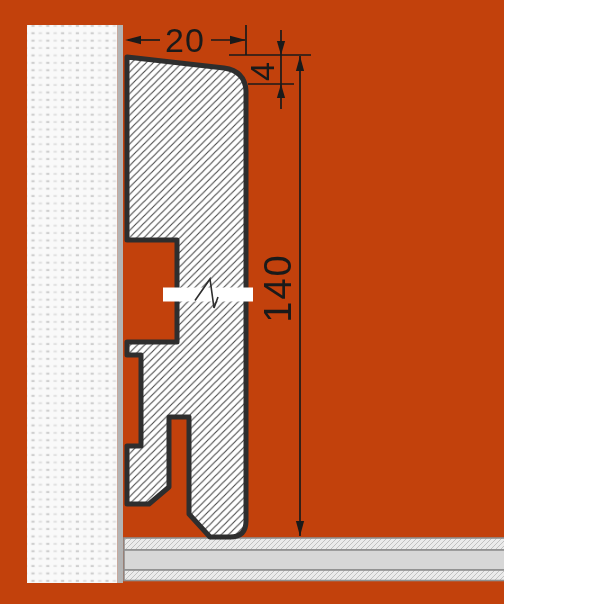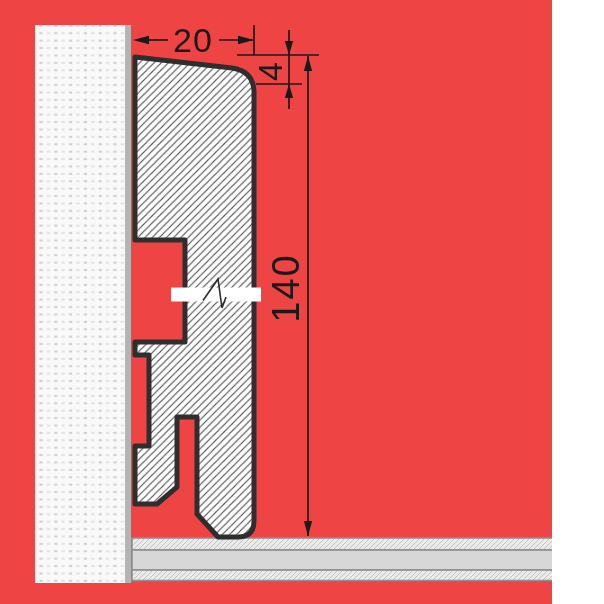--- a/index.html
+++ b/index.html
@@ -1,20 +1,19 @@
 <!DOCTYPE html>
 <html><head>
 <meta charset="utf-8">
 <style>
   html, body { margin: 0; padding: 0; background: #ffffff; }
   .stage {
-    width: 544px; height: 604px; position: relative; overflow: hidden;
-    background: #ef4444;
+    width: 504px; height: 604px; position: relative; overflow: hidden;
+    background: #c2410c;
     font-family: "Liberation Sans", sans-serif;
-    padding-left: 8px;
   }
   svg { display: block; }
   text {
     font-family: "Liberation Sans", sans-serif;
     fill: #1a1a1a;
     font-weight: 500;
   }
   .dim-text { font-size: 34px; letter-spacing: 1px; }
   .dim-text-big { font-size: 38px; letter-spacing: 2px; }
   .dimline { stroke: #1a1a1a; stroke-width: 1.7; fill: none; }

